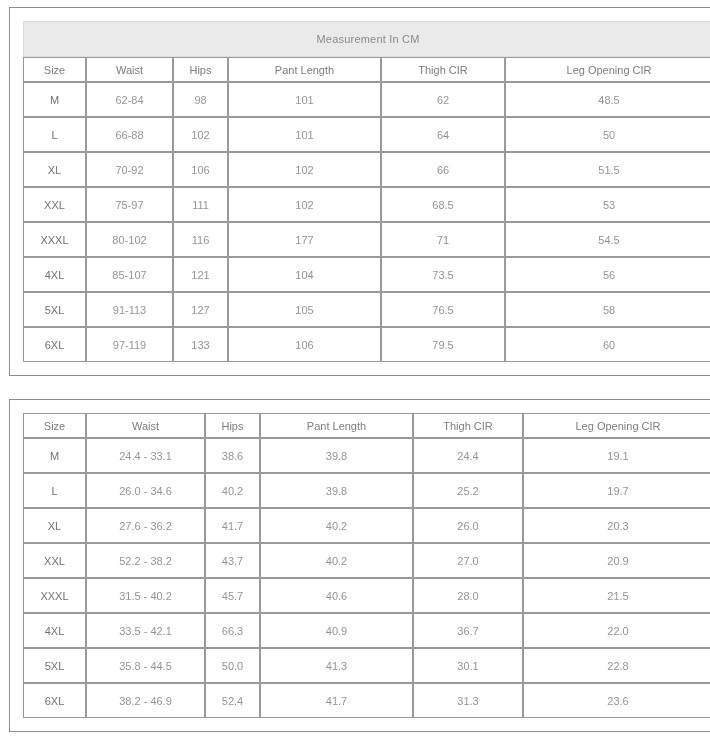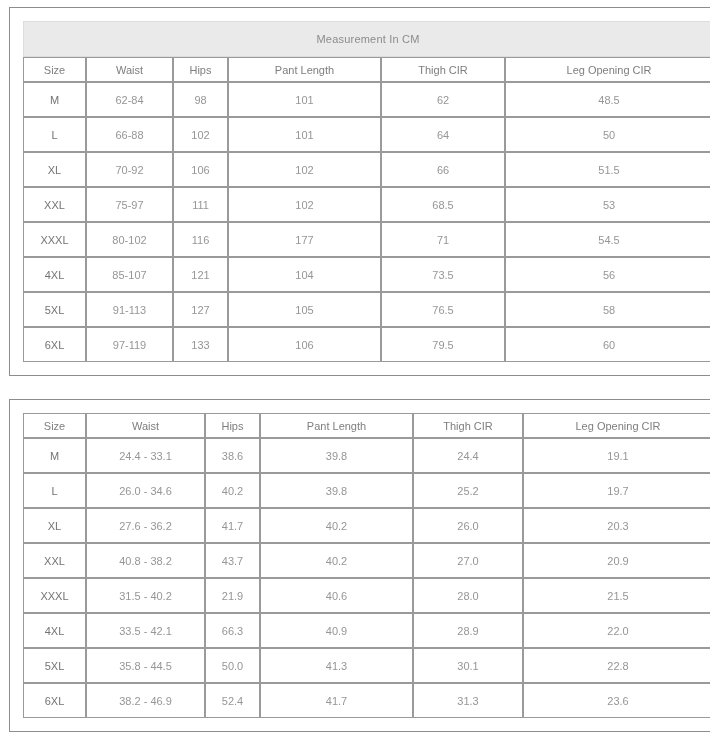--- a/index.html
+++ b/index.html
@@ -243,40 +243,40 @@
       <tr>
         <td class="data-cell size-cell">XL</td>
         <td class="data-cell">27.6 - 36.2</td>
         <td class="data-cell">41.7</td>
         <td class="data-cell">40.2</td>
         <td class="data-cell">26.0</td>
         <td class="data-cell">20.3</td>
       </tr>
       <tr>
         <td class="data-cell size-cell">XXL</td>
-        <td class="data-cell">40.8 - 38.2</td>
+        <td class="data-cell">52.2 - 38.2</td>
         <td class="data-cell">43.7</td>
         <td class="data-cell">40.2</td>
         <td class="data-cell">27.0</td>
         <td class="data-cell">20.9</td>
       </tr>
       <tr>
         <td class="data-cell size-cell">XXXL</td>
         <td class="data-cell">31.5 - 40.2</td>
-        <td class="data-cell">21.9</td>
+        <td class="data-cell">45.7</td>
         <td class="data-cell">40.6</td>
         <td class="data-cell">28.0</td>
         <td class="data-cell">21.5</td>
       </tr>
       <tr>
         <td class="data-cell size-cell">4XL</td>
         <td class="data-cell">33.5 - 42.1</td>
         <td class="data-cell">66.3</td>
         <td class="data-cell">40.9</td>
-        <td class="data-cell">28.9</td>
+        <td class="data-cell">36.7</td>
         <td class="data-cell">22.0</td>
       </tr>
       <tr>
         <td class="data-cell size-cell">5XL</td>
         <td class="data-cell">35.8 - 44.5</td>
         <td class="data-cell">50.0</td>
         <td class="data-cell">41.3</td>
         <td class="data-cell">30.1</td>
         <td class="data-cell">22.8</td>
       </tr>

